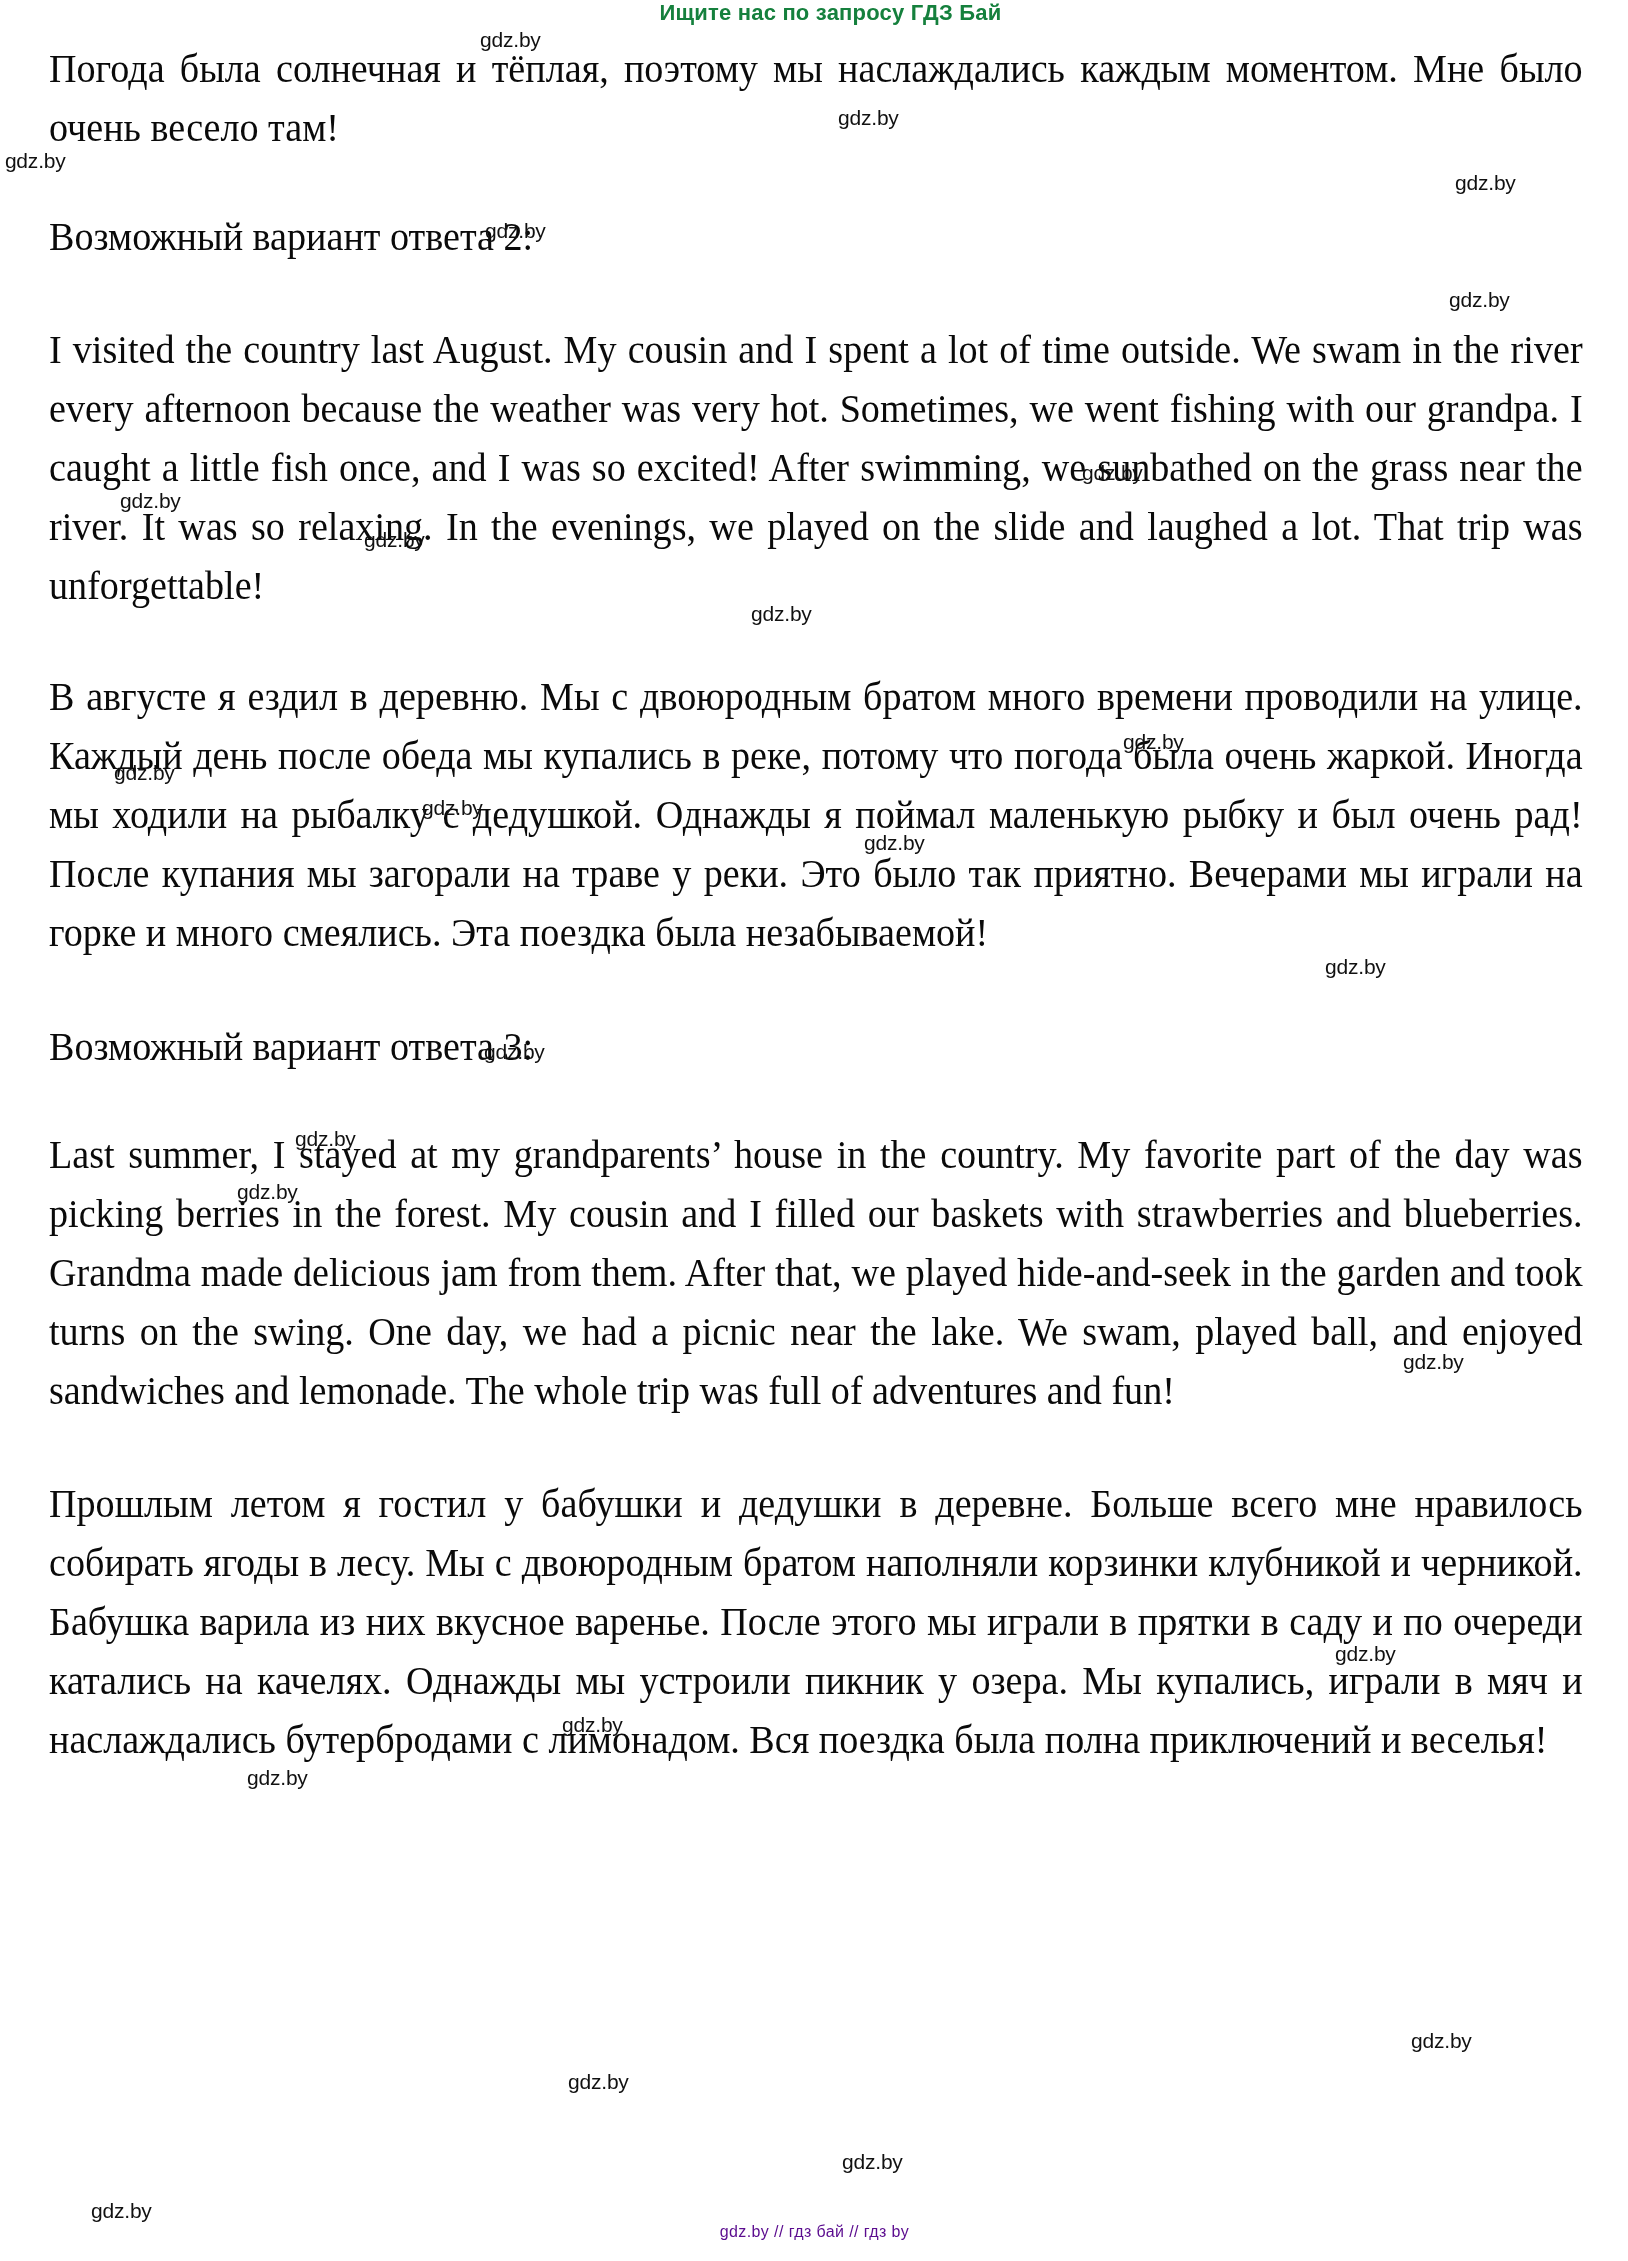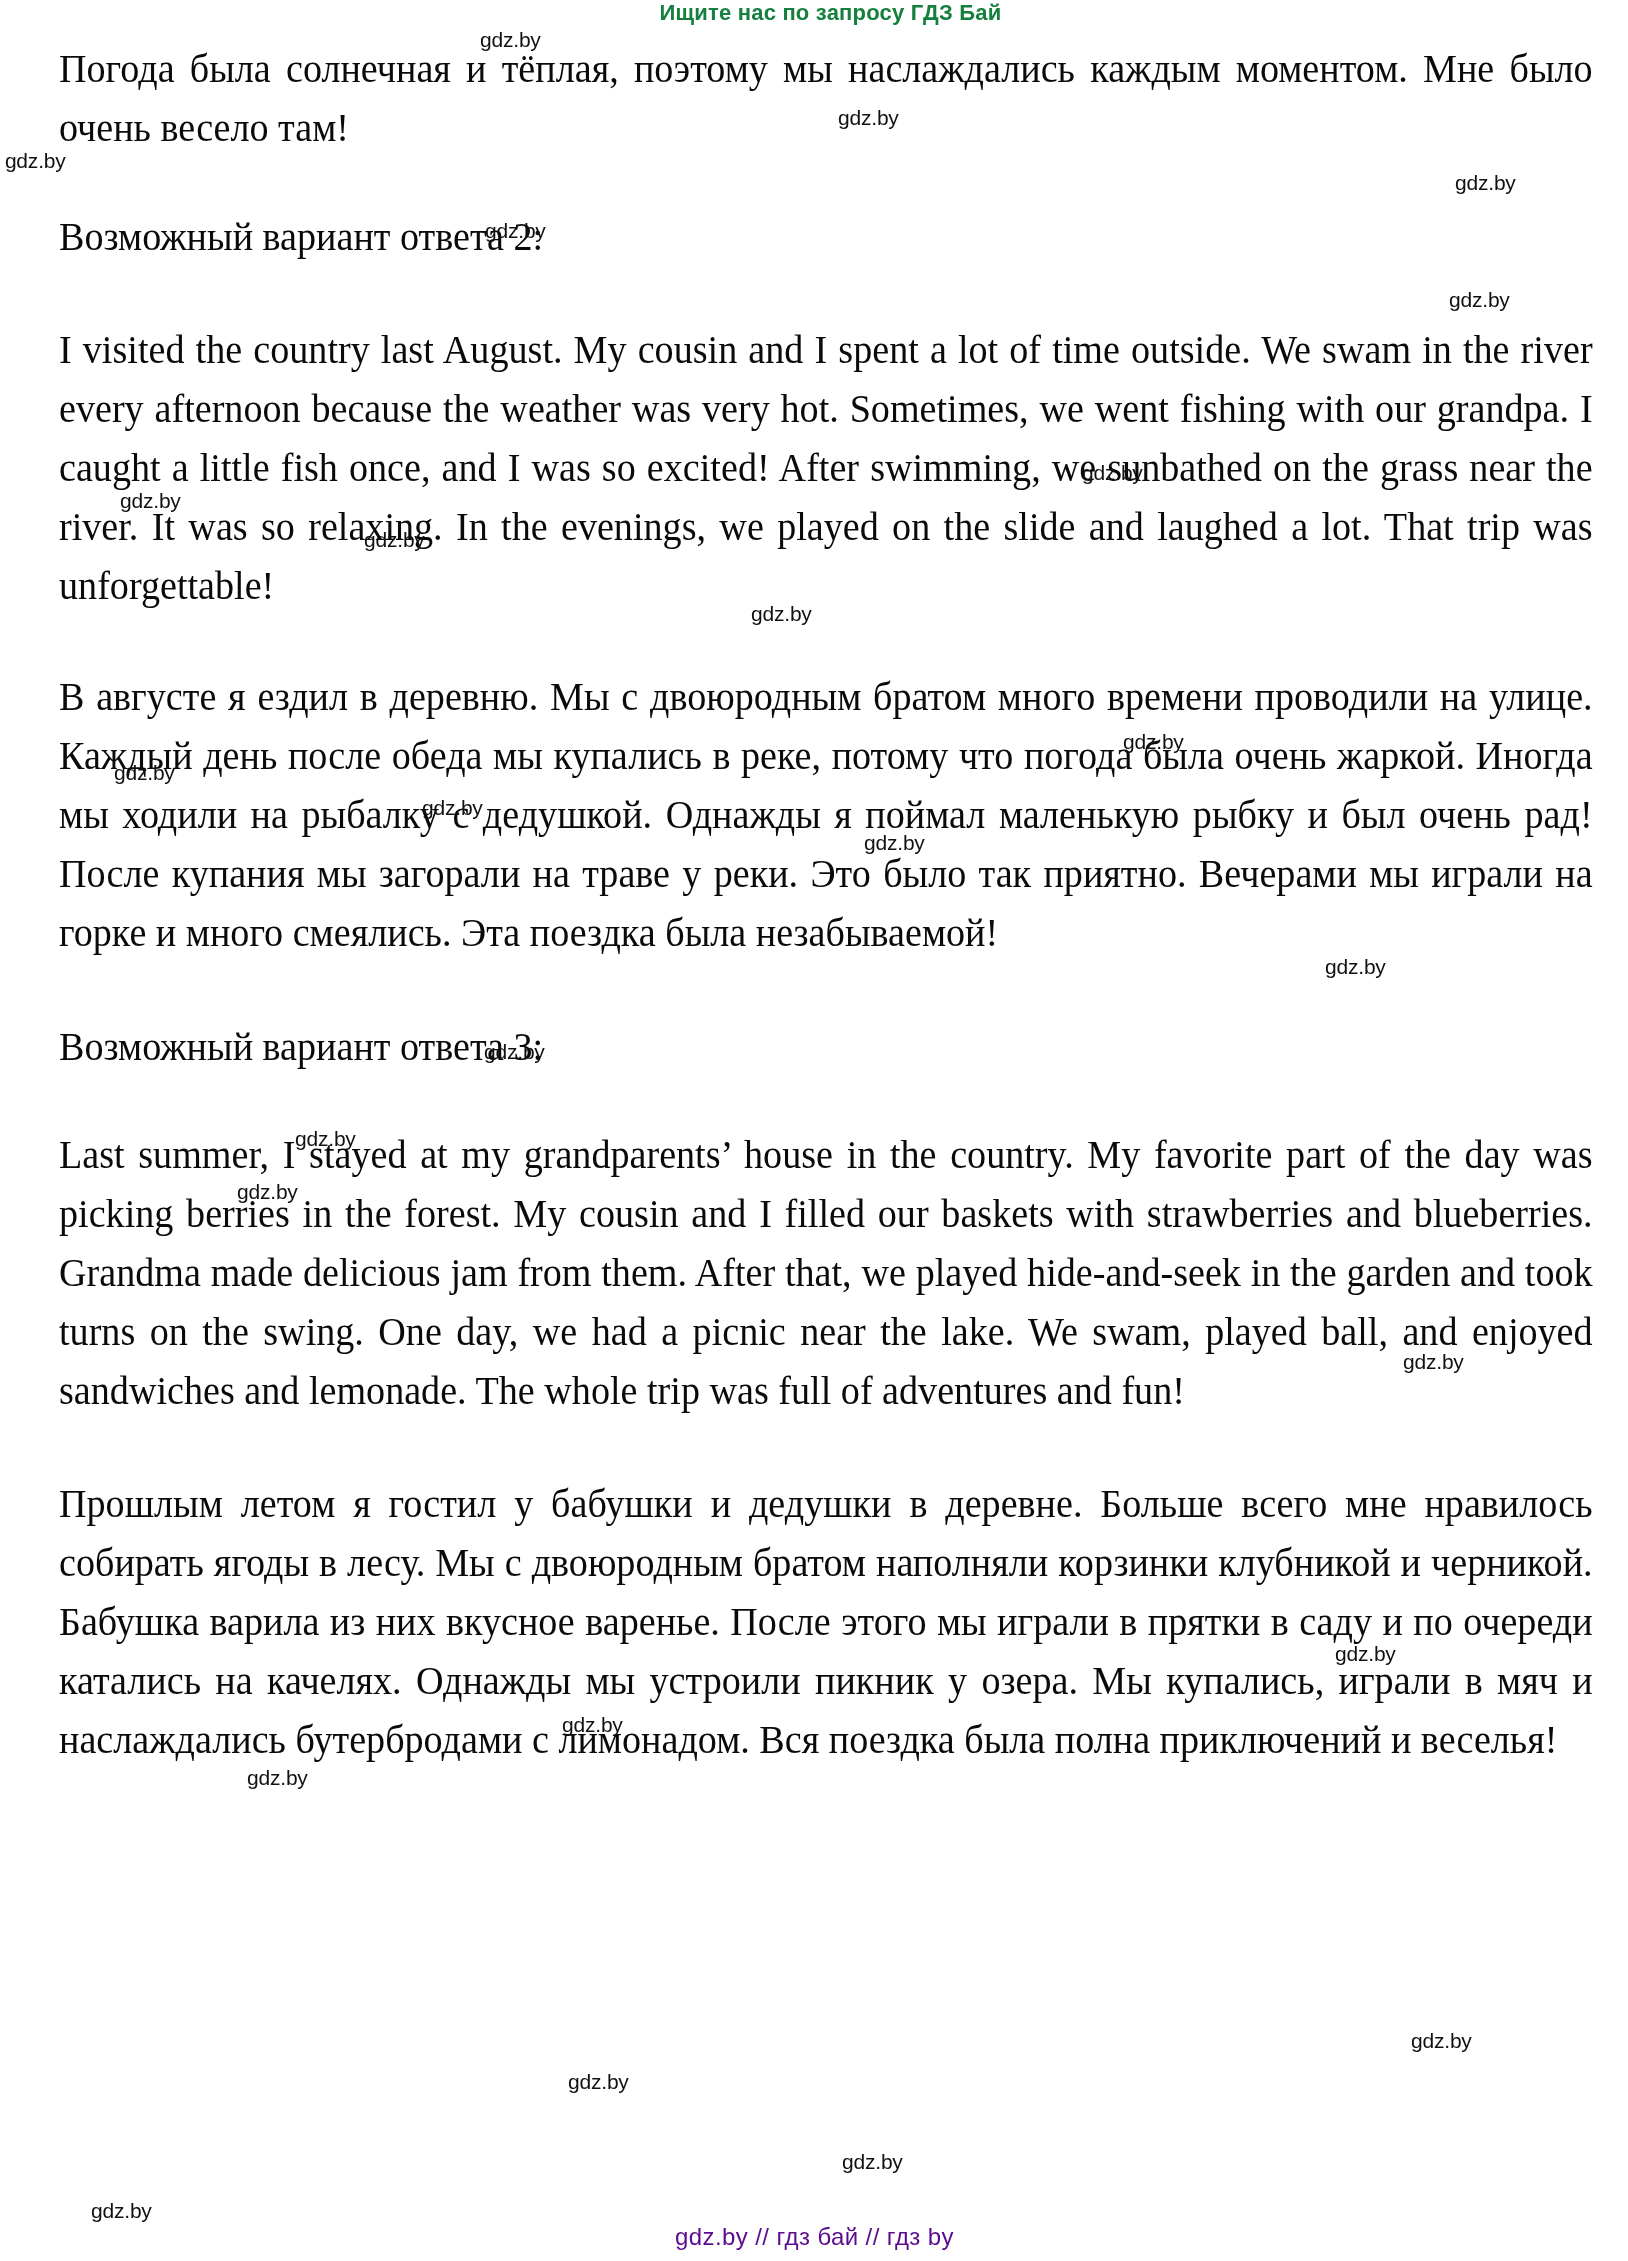--- a/index.html
+++ b/index.html
@@ -27,21 +27,21 @@
     font-weight: bold;
     font-size: 22px;
     letter-spacing: 0.2px;
     color: #22c32a;
     white-space: nowrap;
   }
 
   
   .content {
     position: absolute;
-    left: 59px;
+    left: 49px;
     top: 39px;
     width: 1534px;
   }
 
   p.para {
     margin: 0;
     font-size: 41px;
     line-height: 59px;
     color: #0a0a0a;
     text-align: justify;
@@ -82,21 +82,21 @@
   }
 
   
   .footer {
     position: absolute;
     left: 0;
     top: 2223px;
     width: 100%;
     text-align: center;
     font-family: "Liberation Sans", "DejaVu Sans", sans-serif;
-    font-size: 24px;
+    font-size: 16px;
     color: #5b0d8f;
     white-space: nowrap;
     letter-spacing: 0.4px;
   }
 </style>
 </head>
 <body>
 
 <div class="page">
 

